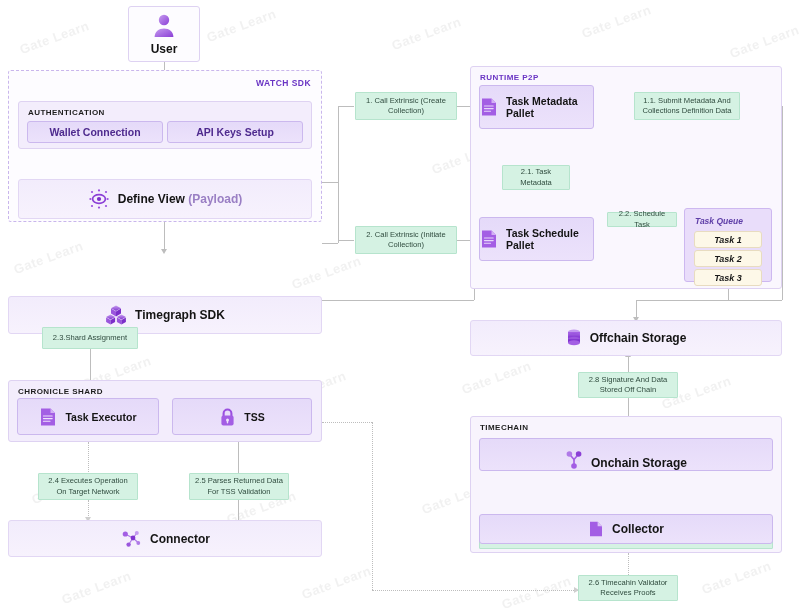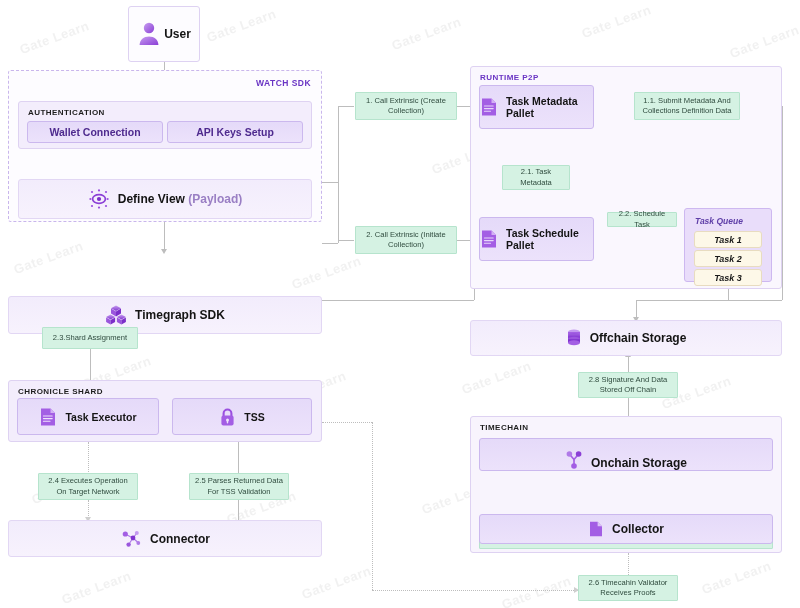--- a/index.html
+++ b/index.html
@@ -205,21 +205,21 @@
   <div class="arrow up" style="left:624.5px; top:548px; border-bottom-color:#cfcfcf;"></div>
 
   <div class="dot-v" style="left:628px; top:505px; height:9px;"></div>
   <div class="dot-v" style="left:628px; top:462px; height:21px;"></div>
   <div class="arrow up" style="left:624.5px; top:457px; border-bottom-color:#cfcfcf;"></div>
 
   <div class="line v" style="left:628px; top:356px; height:16px;"></div>
   <div class="line v" style="left:628px; top:398px; height:18px;"></div>
   <div class="arrow up" style="left:624.5px; top:352px;"></div>
 
-  <div class="node plain" style="left:128px; top:6px; width:72px; height:56px; flex-direction:row; gap:3px;">
+  <div class="node plain" style="left:128px; top:6px; width:72px; height:56px; flex-direction:column; gap:3px;">
     <span class="icn">
       <svg width="24" height="26" viewBox="0 0 24 26">
         <defs>
             <linearGradient id="gU" x1="0" y1="0" x2="1" y2="1">
           <stop offset="0" stop-color="#c79df0"></stop>
               <stop offset="1" stop-color="#8b3fd6"></stop>
         </linearGradient>
           </defs>
         <circle cx="12" cy="7" r="5.2" fill="url(#gU)"></circle>
         <path d="M2.6 24c0-5.2 4.2-8.6 9.4-8.6s9.4 3.4 9.4 8.6z" fill="url(#gU)"></path>

